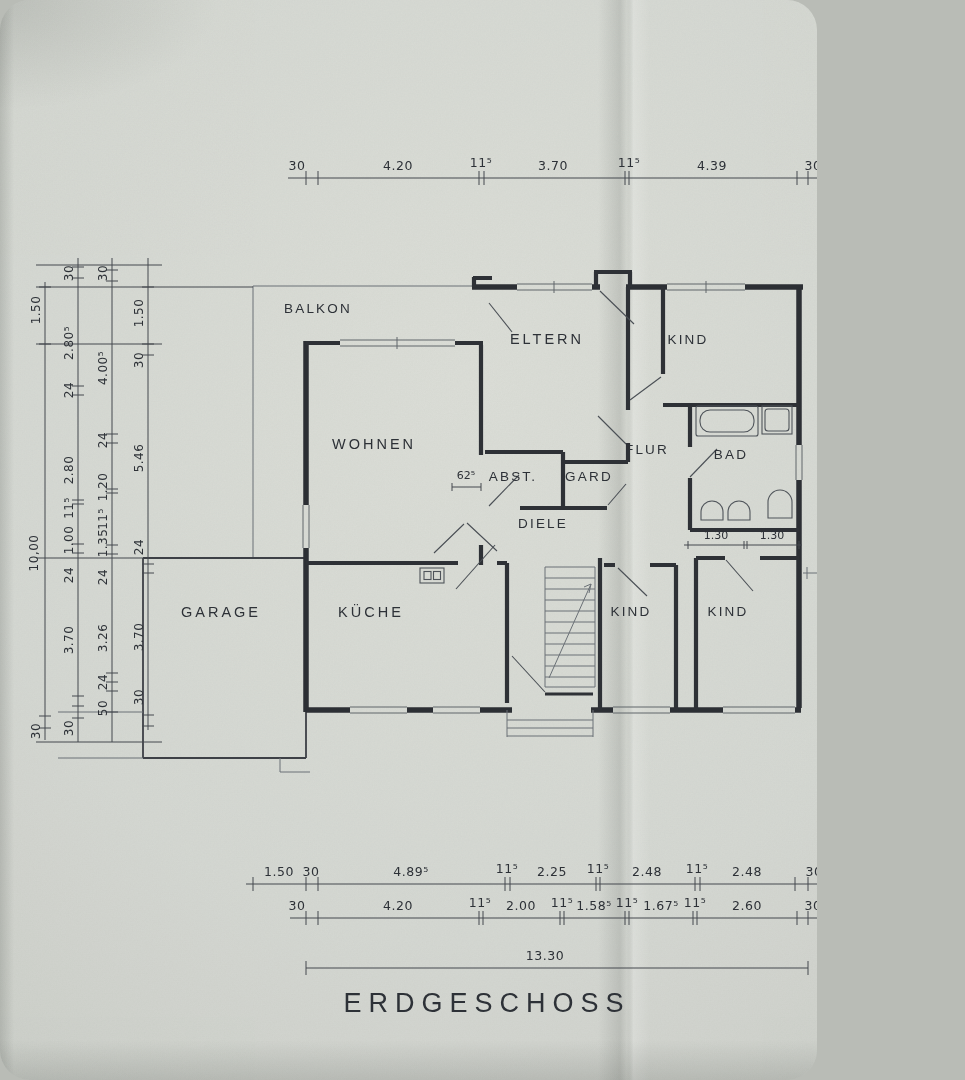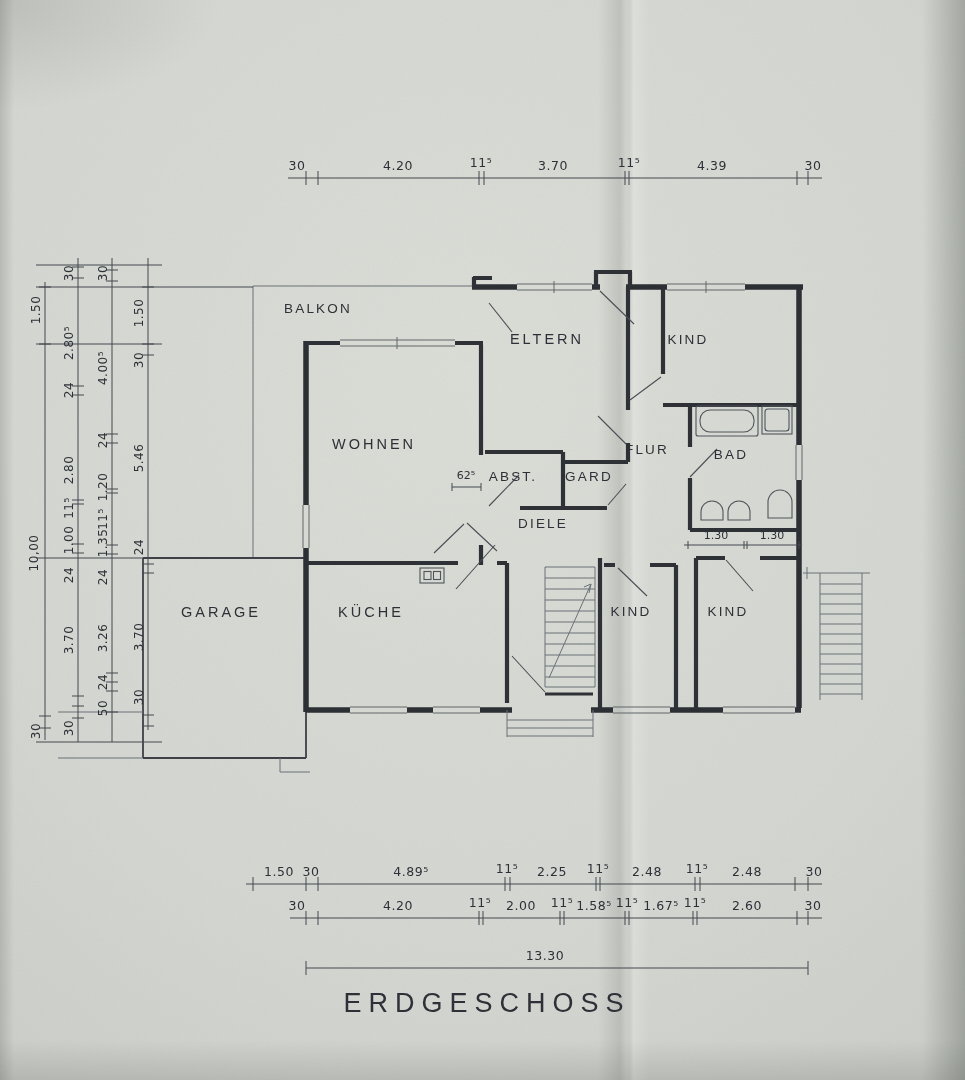--- a/index.html
+++ b/index.html
@@ -1,17 +1,17 @@
 <!DOCTYPE html>
 <html><head>
 <meta charset="utf-8">
 <style>
   html,body{margin:0;padding:0;background:#b9bcb6;}
-  #page{width:965px;height:1080px;position:relative;overflow:hidden;
-        font-family:"Liberation Sans",sans-serif;}
+  #page{width:817px;height:1080px;position:relative;overflow:hidden;
+        font-family:"Liberation Sans",sans-serif;border-radius:30px;}
   svg{display:block;}
   text{fill:#2d3137;}
   .dim{font-family:"DejaVu Sans",sans-serif;font-size:12.5px;letter-spacing:0.5px;}
   .dimS{font-family:"DejaVu Sans",sans-serif;font-size:11px;}
   .dimL{font-family:"DejaVu Sans",sans-serif;font-size:12px;letter-spacing:0.5px;}
   .room{font-family:"Liberation Sans",sans-serif;font-size:13.5px;letter-spacing:2.2px;}
   .roomBig{font-family:"Liberation Sans",sans-serif;font-size:14.5px;letter-spacing:3px;}
   .title{font-family:"Liberation Sans",sans-serif;font-size:27px;letter-spacing:7px;}
   .wall{stroke:#2c2f34;stroke-width:5.5;fill:none;}
   .wall2{stroke:#2e3136;stroke-width:4.2;fill:none;}

